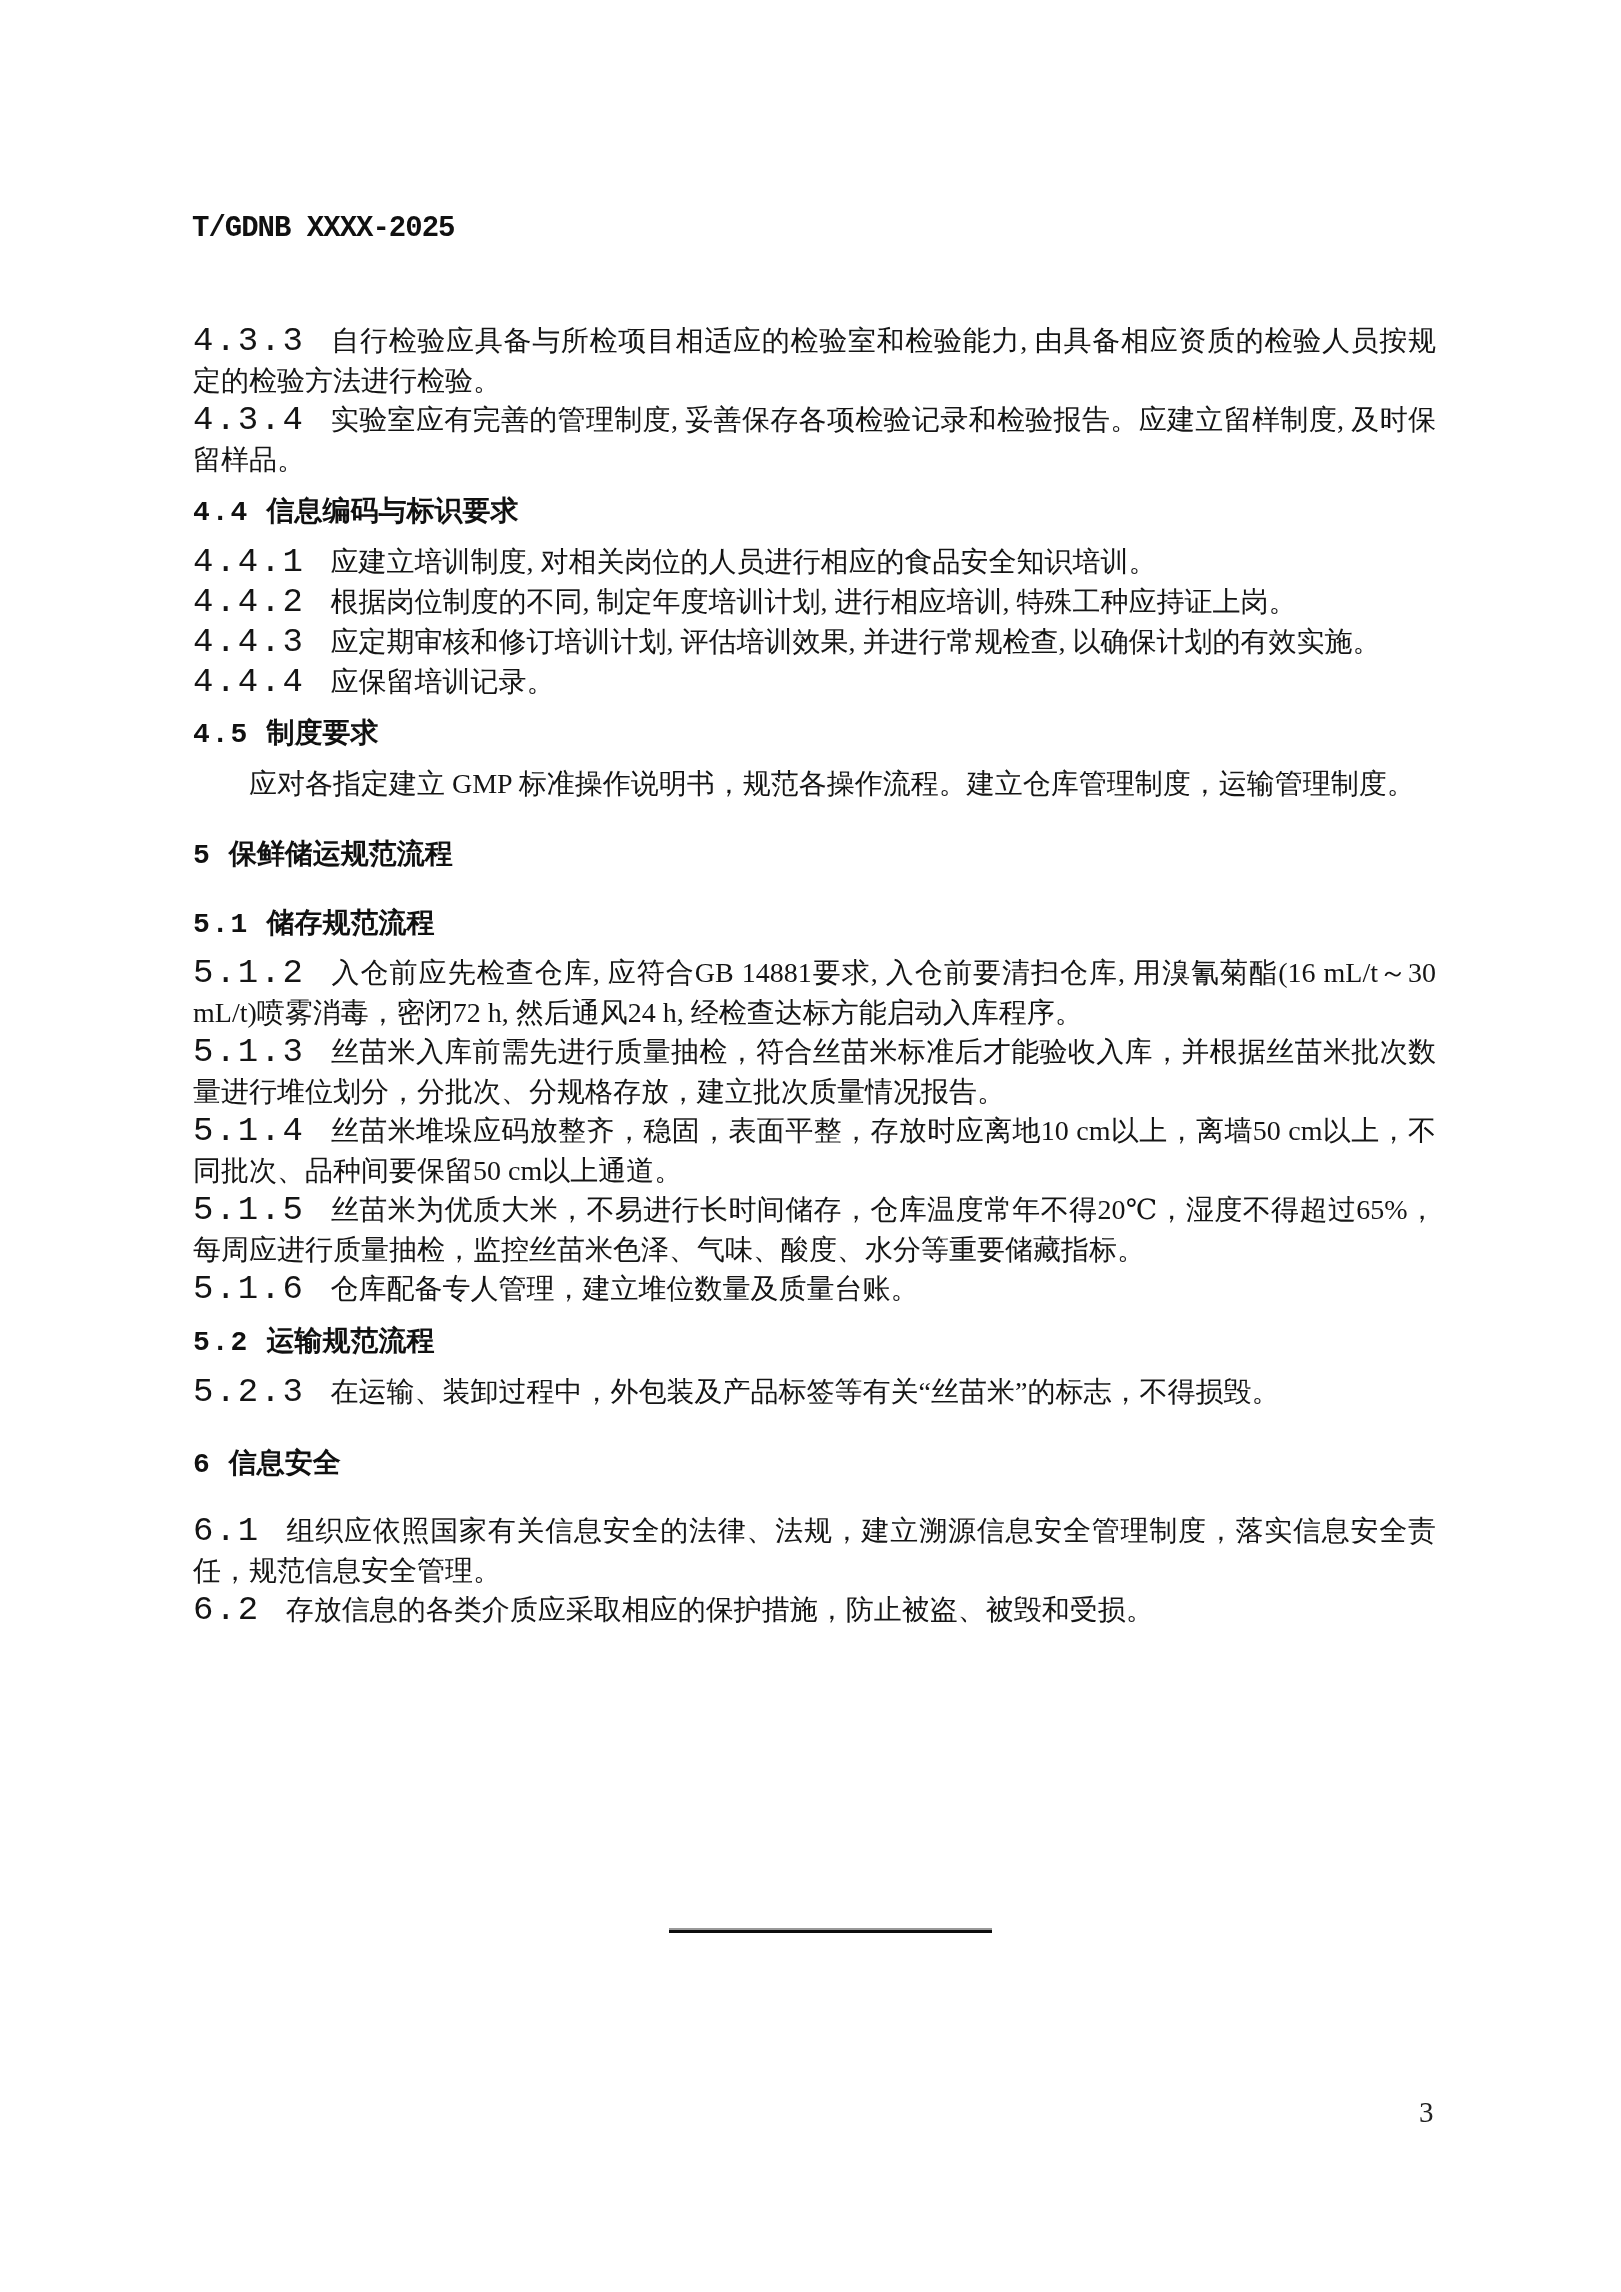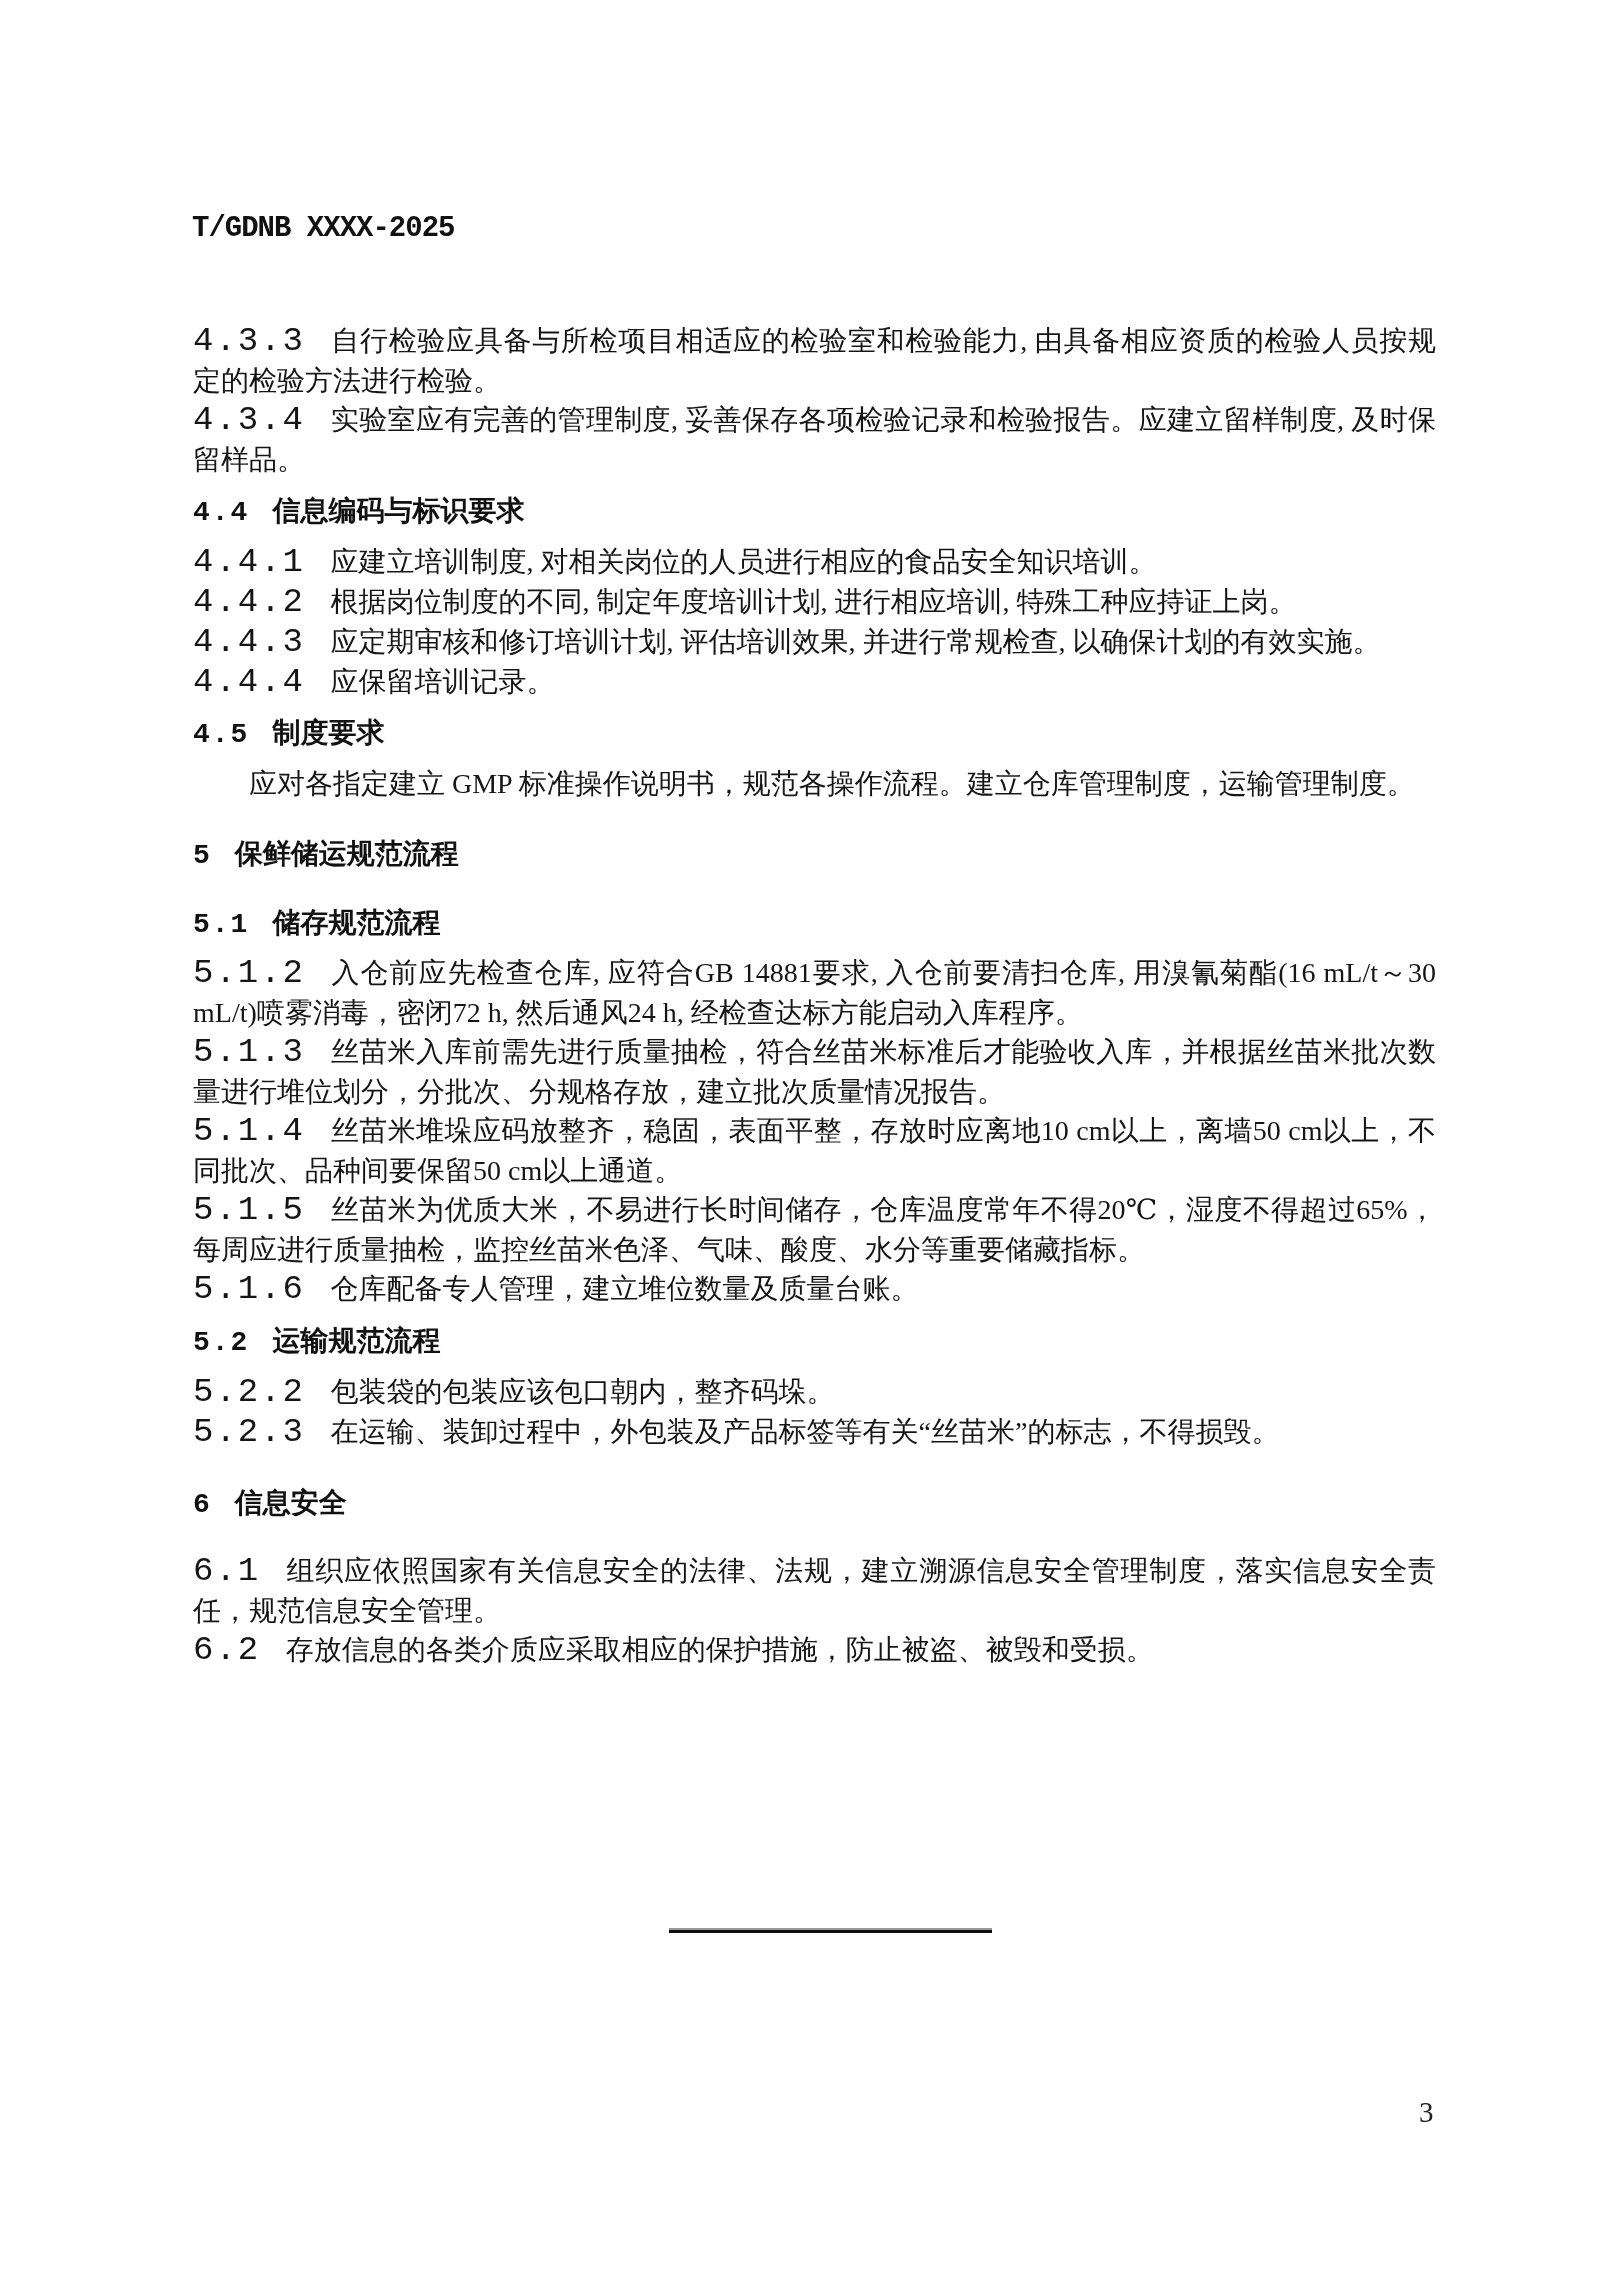--- a/index.html
+++ b/index.html
@@ -48,21 +48,21 @@
     font-weight: bold;
     font-size: 28px;
     line-height: 39px;
     text-align: left;
     color: #111;
   }
   .heading .num {
     font-family: "Liberation Mono", "DejaVu Sans Mono", monospace;
     font-weight: bold;
     letter-spacing: 2px;
-    margin-right: 23px;
+    margin-right: 17px;
   }
   .heading.level-2 { margin-top: 11.8px; margin-bottom: 9.8px; }
   .heading.level-1 { margin-top: 31px; margin-bottom: 27.4px; }
   .footer-divider {
     position: absolute;
     left: 669px;
     top: 1930px;
     width: 323px;
     height: 2.9px;
     background: #0d0d0d;
@@ -94,21 +94,20 @@
       <div class="heading level-2"><span class="num">4.5</span><span class="txt">制度要求</span></div>
       <div class="para indent"><span class="txt">应对各指定建立 GMP 标准操作说明书，规范各操作流程。建立仓库管理制度，运输管理制度。</span></div>
       <div class="heading level-1"><span class="num">5</span><span class="txt">保鲜储运规范流程</span></div>
       <div class="heading level-2"><span class="num">5.1</span><span class="txt">储存规范流程</span></div>
       <div class="para"><span class="num">5.1.2</span><span class="txt">入仓前应先检查仓库, 应符合GB 14881要求, 入仓前要清扫仓库, 用溴氰菊酯(16 mL/t～30 mL/t)喷雾消毒，密闭72 h, 然后通风24 h, 经检查达标方能启动入库程序。</span></div>
       <div class="para"><span class="num">5.1.3</span><span class="txt">丝苗米入库前需先进行质量抽检，符合丝苗米标准后才能验收入库，并根据丝苗米批次数量进行堆位划分，分批次、分规格存放，建立批次质量情况报告。</span></div>
       <div class="para"><span class="num">5.1.4</span><span class="txt">丝苗米堆垛应码放整齐，稳固，表面平整，存放时应离地10 cm以上，离墙50 cm以上，不同批次、品种间要保留50 cm以上通道。</span></div>
       <div class="para"><span class="num">5.1.5</span><span class="txt">丝苗米为优质大米，不易进行长时间储存，仓库温度常年不得20℃，湿度不得超过65%，每周应进行质量抽检，监控丝苗米色泽、气味、酸度、水分等重要储藏指标。</span></div>
       <div class="para"><span class="num">5.1.6</span><span class="txt">仓库配备专人管理，建立堆位数量及质量台账。</span></div>
       <div class="heading level-2"><span class="num">5.2</span><span class="txt">运输规范流程</span></div>
-      <div class="para"><span class="num">5.2.2</span><span class="txt">包装袋的包装应该包口朝内，整齐码垛。</span></div>
       <div class="para"><span class="num">5.2.3</span><span class="txt">在运输、装卸过程中，外包装及产品标签等有关“丝苗米”的标志，不得损毁。</span></div>
       <div class="heading level-1"><span class="num">6</span><span class="txt">信息安全</span></div>
       <div class="para"><span class="num">6.1</span><span class="txt">组织应依照国家有关信息安全的法律、法规，建立溯源信息安全管理制度，落实信息安全责任，规范信息安全管理。</span></div>
       <div class="para"><span class="num">6.2</span><span class="txt">存放信息的各类介质应采取相应的保护措施，防止被盗、被毁和受损。</span></div>
     </div>
 
   <div class="footer-divider"></div>
 
   <div class="page-number">3</div>
 </div>

